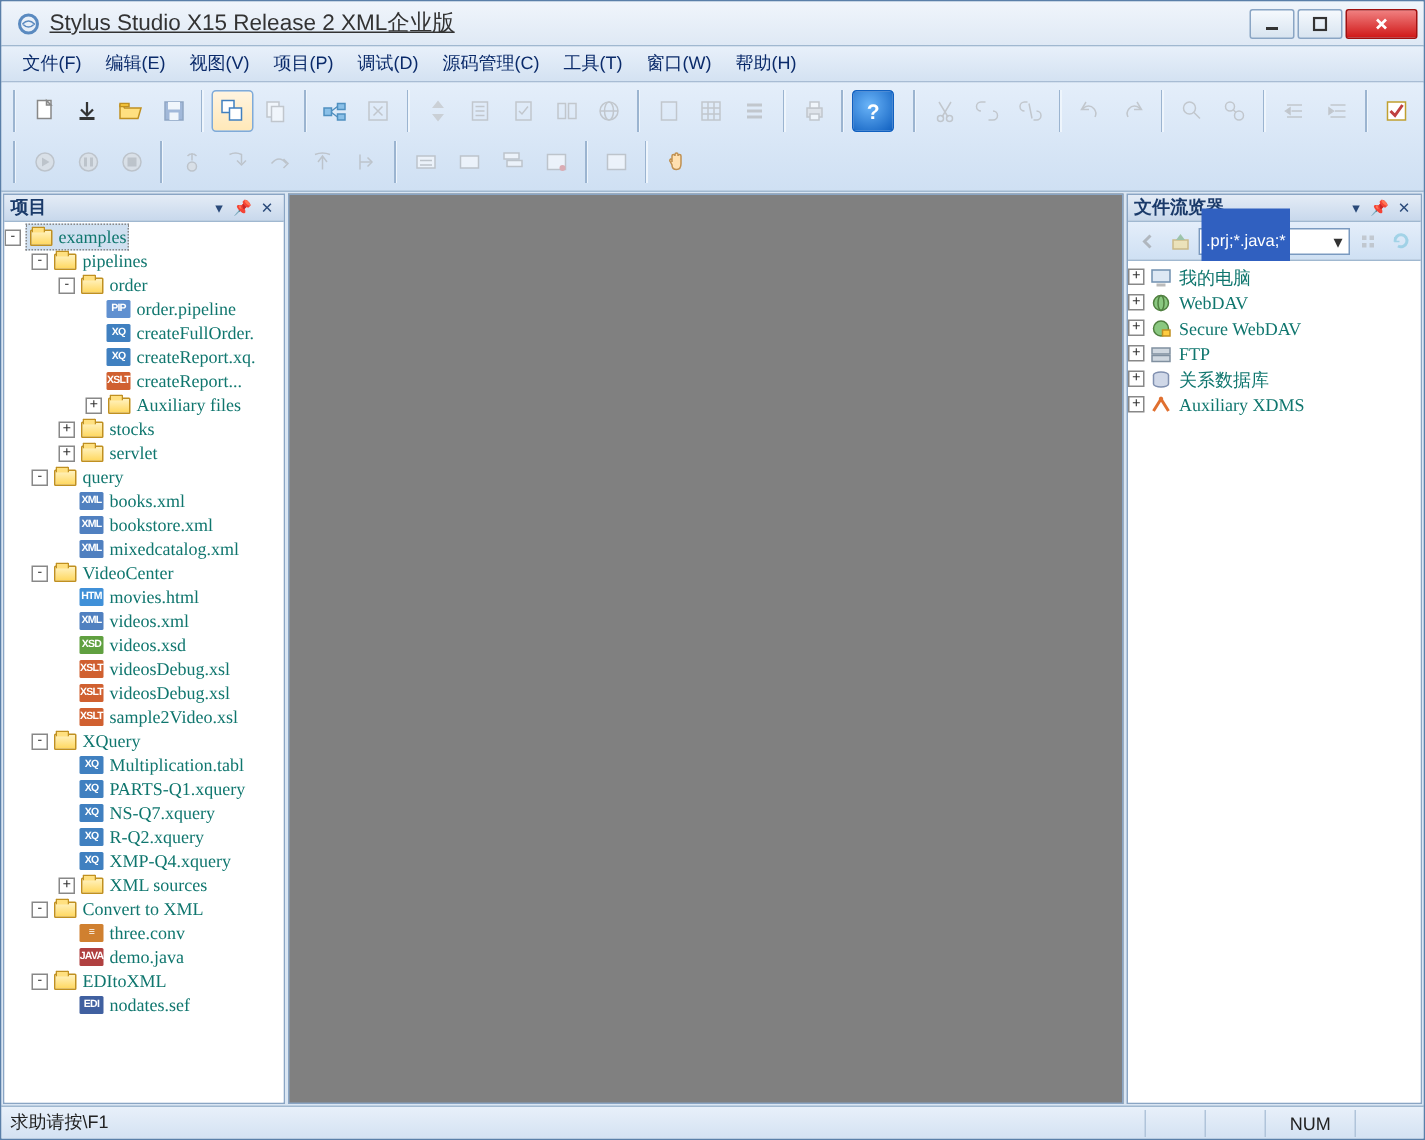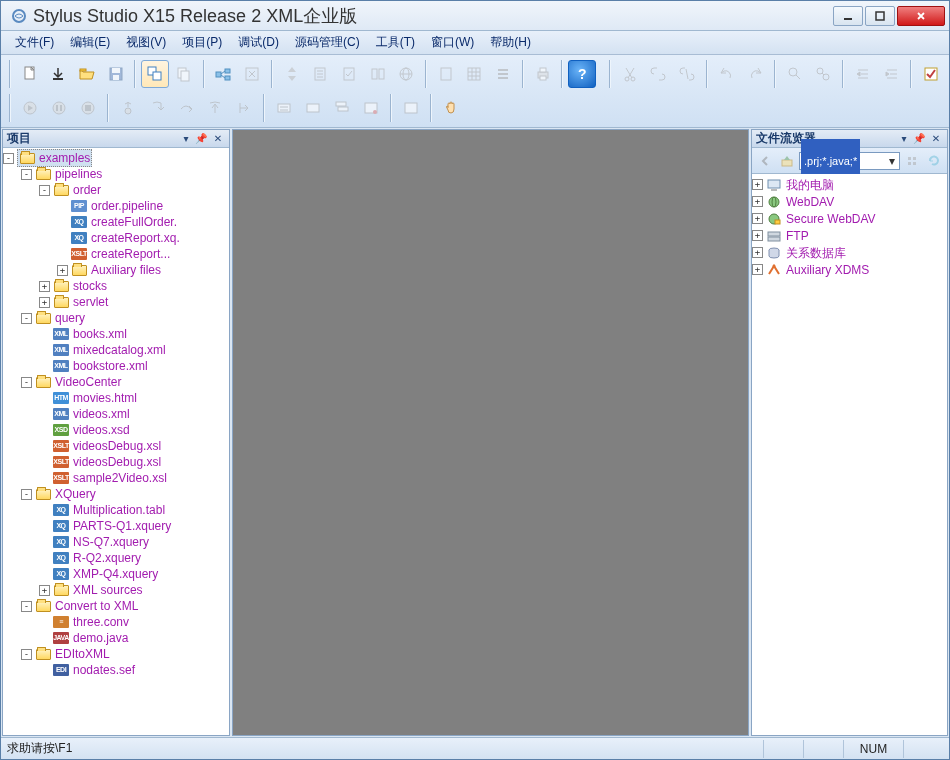--- a/index.html
+++ b/index.html
@@ -2,42 +2,42 @@
 <html><head>
 <meta charset="utf-8">
 <style>
 * { margin: 0; padding: 0; box-sizing: border-box; font-family: "Microsoft YaHei", "SimSun", Arial, sans-serif; font-size: 12px; }
 body { background: #fff; overflow: hidden; }
 
 .window { width: 950px; height: 760px; border: 1px solid #5a7fa8; display: flex; flex-direction: column; background: #dae6f3; }
 
 .titlebar { height: 30px; background: linear-gradient(#f0f5fb, #dfe9f5); display: flex; align-items: center; padding: 0 4px; border-bottom: 1px solid #a0b8d0; }
 .titlebar .appicon { width: 16px; height: 16px; margin: 0 6px; display: inline-block; }
-.titlebar .title { flex: 1; color: #333; font-size: 18px; }
+.titlebar .title { flex: 1; color: #333; font-size: 15px; text-decoration: underline; }
 .winbtns { display: flex; gap: 2px; }
 .winbtn { width: 30px; height: 20px; border: 1px solid #8aa5c4; background: linear-gradient(#f5f9fd,#d8e4f0); display: flex; align-items: center; justify-content: center; cursor: pointer; border-radius: 2px; }
 .winbtn.close { background: linear-gradient(#f08080,#d01818); border-color: #a01010; color: #fff; width: 48px; }
 .winbtn svg { width: 10px; height: 10px; }
 
 .menubar { height: 24px; background: linear-gradient(#e8f0fa,#d4e2f2); display: flex; align-items: center; padding: 0 6px; border-bottom: 1px solid #a8bcd4; }
 .menuitem { padding: 2px 8px; color: #0a2a6a; cursor: pointer; }
 
 .toolbar-area { background: linear-gradient(#e4eefa,#cfe0f3); border-bottom: 1px solid #a0b8d0; padding: 2px 4px; }
 .toolbar-row { display: flex; align-items: center; height: 34px; gap: 1px; }
 .tool-sep { width: 6px; height: 28px; margin: 0 2px; background: linear-gradient(to right, transparent 2px, #9bb4d0 2px, #9bb4d0 3px, #eef5fc 3px, #eef5fc 4px, transparent 4px); }
 .tbtn { width: 28px; height: 28px; display: flex; align-items: center; justify-content: center; border: 1px solid transparent; border-radius: 3px; cursor: pointer; }
 .tbtn.active { border-color: #7faad8; background: linear-gradient(#fff4e0,#ffe8b8); }
 .tbtn svg { width: 18px; height: 18px; opacity: 0.55; }
 .tbtn.enabled svg { opacity: 1; }
 .tbtn.help { background: radial-gradient(circle at 40% 35%, #6ab4f8, #1060c0); border: 1px solid #1060c0; color:#fff; font-weight:bold; font-size:14px; }
 
 .body-area { flex: 1; display: flex; min-height: 0; background: #dae6f3; }
 
 .panel { background: #eef3fa; border: 1px solid #8aa5c4; display: flex; flex-direction: column; }
-.panel-left { width: 228px; margin: 1px; }
+.panel-left { width: 188px; margin: 1px; }
 .panel-center { flex: 1; margin: 1px; background: #808080; }
 .panel-right { width: 197px; margin: 1px; }
 
 .panel-header { height: 18px; background: linear-gradient(#e4ecf6,#c8d8ec); border-bottom: 1px solid #a0b8d0; display: flex; align-items: center; padding: 0 4px; font-size: 11px; color: #1a3a6a; }
 .panel-header .ptitle { flex: 1; font-weight: bold; }
 .panel-header .pbtn { width: 14px; height: 14px; display: flex; align-items: center; justify-content: center; cursor: pointer; font-size: 10px; color: #2a4a7a; margin-left: 2px; }
 
 .panel-body { flex: 1; background: #fff; overflow: auto; position: relative; }
 .panel-body::-webkit-scrollbar { width: 17px; height: 17px; }
 .panel-body::-webkit-scrollbar-track { background: #e8eef6; border: 1px solid #c0cee0; }
@@ -57,21 +57,21 @@
 .file-badge { width: 16px; height: 12px; font-size: 7px; font-weight: bold; color: #fff; display: inline-flex; align-items: center; justify-content: center; border-radius: 1px; letter-spacing: -0.5px; }
 .file-badge.pip { background: #6090d0; }
 .file-badge.xq { background: #4080c0; }
 .file-badge.xslt { background: #d06030; }
 .file-badge.xml { background: #5080c0; }
 .file-badge.html { background: #4090d8; }
 .file-badge.xsd { background: #60a040; }
 .file-badge.conv { background: #d08030; }
 .file-badge.java { background: #b04040; }
 .file-badge.edi { background: #4060a0; }
-.tree-label { color: #a21caf; }
+.tree-label { color: #0f766e; font-family: Liberation Serif, serif; }
 .tree-row.selected .sel-wrap { background: #d0e0f0; border: 1px dotted #888; padding: 0 1px; }
 .sel-wrap { display: inline-flex; align-items: center; }
 
 .fb-toolbar { height: 26px; background: linear-gradient(#e4eefa,#cfe0f3); border-bottom: 1px solid #a0b8d0; display: flex; align-items: center; padding: 0 3px; gap: 2px; }
 .fb-combo { flex: 1; height: 18px; border: 1px solid #7a9ac0; background: #fff; display: flex; align-items: center; padding: 0; font-size: 11px; }
 .fb-combo .sel { background: #3060c0; color: #fff; padding: 16px 3px; margin: 1px; font-size: 11px; }
 .fb-combo .arrow { width: 14px; text-align: center; color: #333; cursor: pointer; }
 .fb-btn { width: 20px; height: 20px; display: flex; align-items: center; justify-content: center; cursor: pointer; opacity: 0.5; }
 
 .fb-tree .tree-row { height: 17px; }
@@ -536,32 +536,32 @@
               </span>
             </div>
             <div class="tree-row">
               <span class="sp"></span>
               <span class="sp"></span>
               <span style="width: 14px; display: inline-block; flex-shrink: 0;"></span>
               <span class="sel-wrap">
                 <span class="tree-icon">
                   <span class="file-badge xml">XML</span>
                 </span>
+                <span class="tree-label">bookstore.xml</span>
+              </span>
+            </div>
+            <div class="tree-row">
+              <span class="sp"></span>
+              <span class="sp"></span>
+              <span style="width: 14px; display: inline-block; flex-shrink: 0;"></span>
+              <span class="sel-wrap">
+                <span class="tree-icon">
+                  <span class="file-badge xml">XML</span>
+                </span>
                 <span class="tree-label">mixedcatalog.xml</span>
-              </span>
-            </div>
-            <div class="tree-row">
-              <span class="sp"></span>
-              <span class="sp"></span>
-              <span style="width: 14px; display: inline-block; flex-shrink: 0;"></span>
-              <span class="sel-wrap">
-                <span class="tree-icon">
-                  <span class="file-badge xml">XML</span>
-                </span>
-                <span class="tree-label">bookstore.xml</span>
               </span>
             </div>
             <div class="tree-row">
               <span class="sp"></span>
               <span class="expander">-</span>
               <span class="sel-wrap">
                 <span class="tree-icon">
                   <span class="folder-open"></span>
                 </span>
                 <span class="tree-label">VideoCenter</span>

